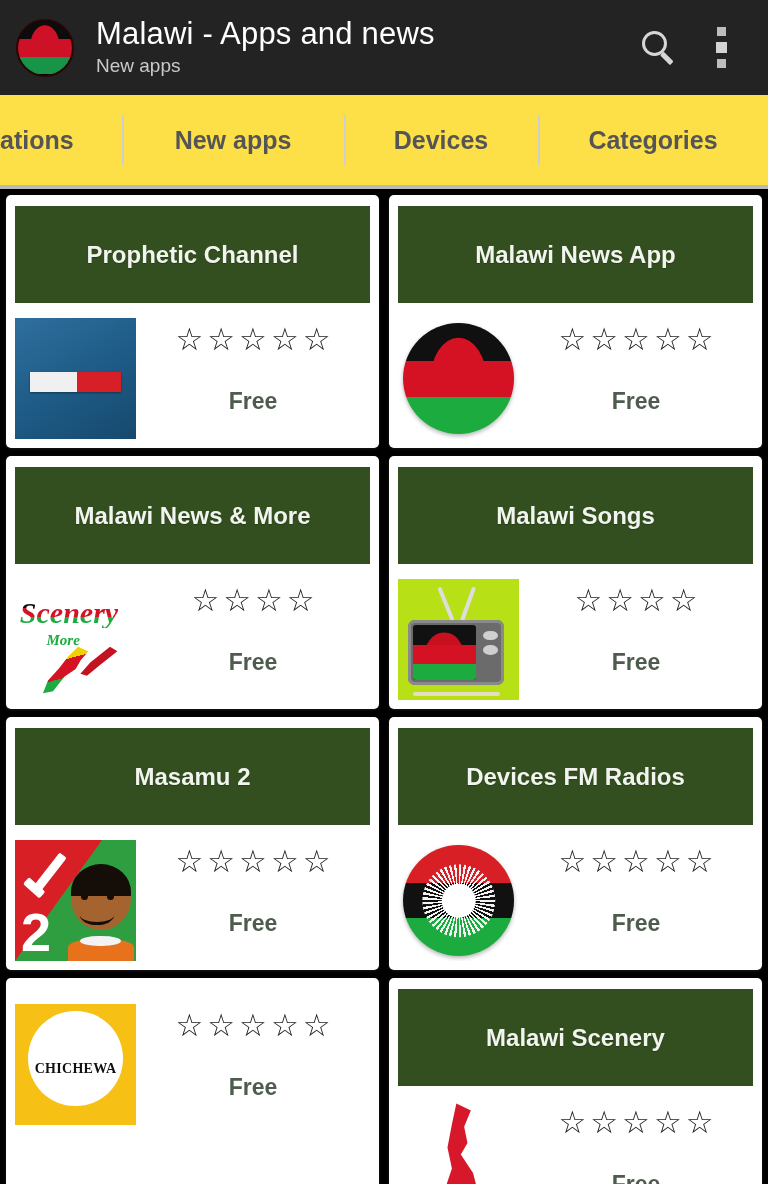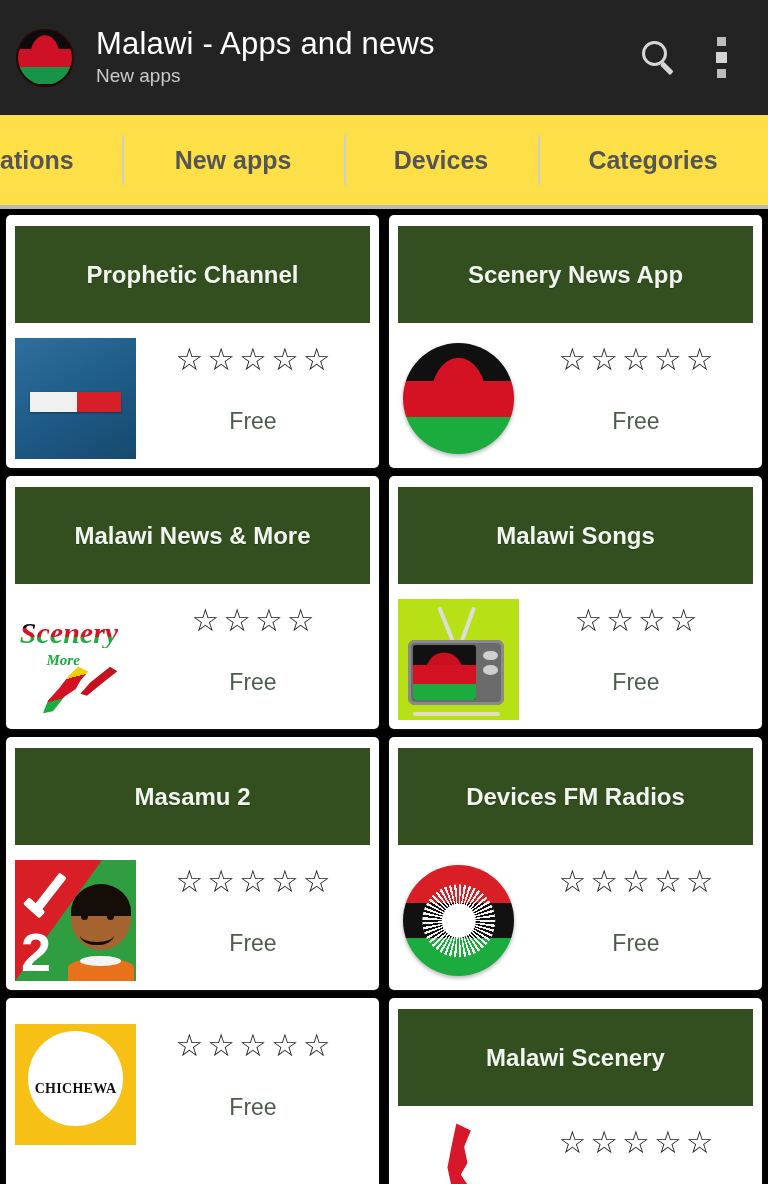--- a/index.html
+++ b/index.html
@@ -6,21 +6,21 @@
   html, body {
     width:768px; height:1184px;
     background:#000;
     font-family:"Liberation Sans", sans-serif;
     overflow:hidden;
   }
 
   
   .appbar{
     position:relative;
-    height:115px; width:768px;
+    height:95px; width:768px;
     background:#232323;
     display:flex; align-items:center;
     padding:0 16px;
   }
   .logo{
     width:58px; height:58px; border-radius:50%;
     overflow:hidden; flex:0 0 58px;
     border:2px solid #2a0606;
     position:relative;
     background:#000;
@@ -131,21 +131,21 @@
   }
   .meta{
     flex:1; display:flex; flex-direction:column;
     align-items:center; justify-content:flex-start;
     padding-top:6px;
   }
   .stars{ display:flex; gap:4px; }
   .stars .st{ font-size:31px; line-height:1; color:#1b1b1b; }
   .price{
     margin-top:33px;
-    font-size:23px; color:#4e5c4e; font-weight:400;
+    font-size:23px; color:#4e5c4e; font-weight:700;
   }
 
   
   
   .ic-prophetic{background:linear-gradient(150deg,#2f6f9e 0%,#1d5a85 55%,#17496d 100%);}
   .ic-prophetic .bar{
     position:absolute;left:12%;top:45%;
     display:flex;height:16%;width:76%;
     box-shadow:0 1px 2px rgba(0,0,0,.4);
   }
@@ -381,21 +381,21 @@
           <span class="st">☆</span>
           <span class="st">☆</span>
         </div>
         <div class="price">Free</div>
       </div>
     </div>
   </div>
 
   <div class="card">
     <div class="card-banner">
-      <span>Scenery News App</span>
+      <span>Malawi News App</span>
     </div>
     <div class="card-body">
       <div class="thumb ic-flagcircle">
         <div class="ball">
           <div class="b1"></div>
           <div class="b2"></div>
           <div class="b3"></div>
           <div class="sun"></div>
         </div>
       </div>

